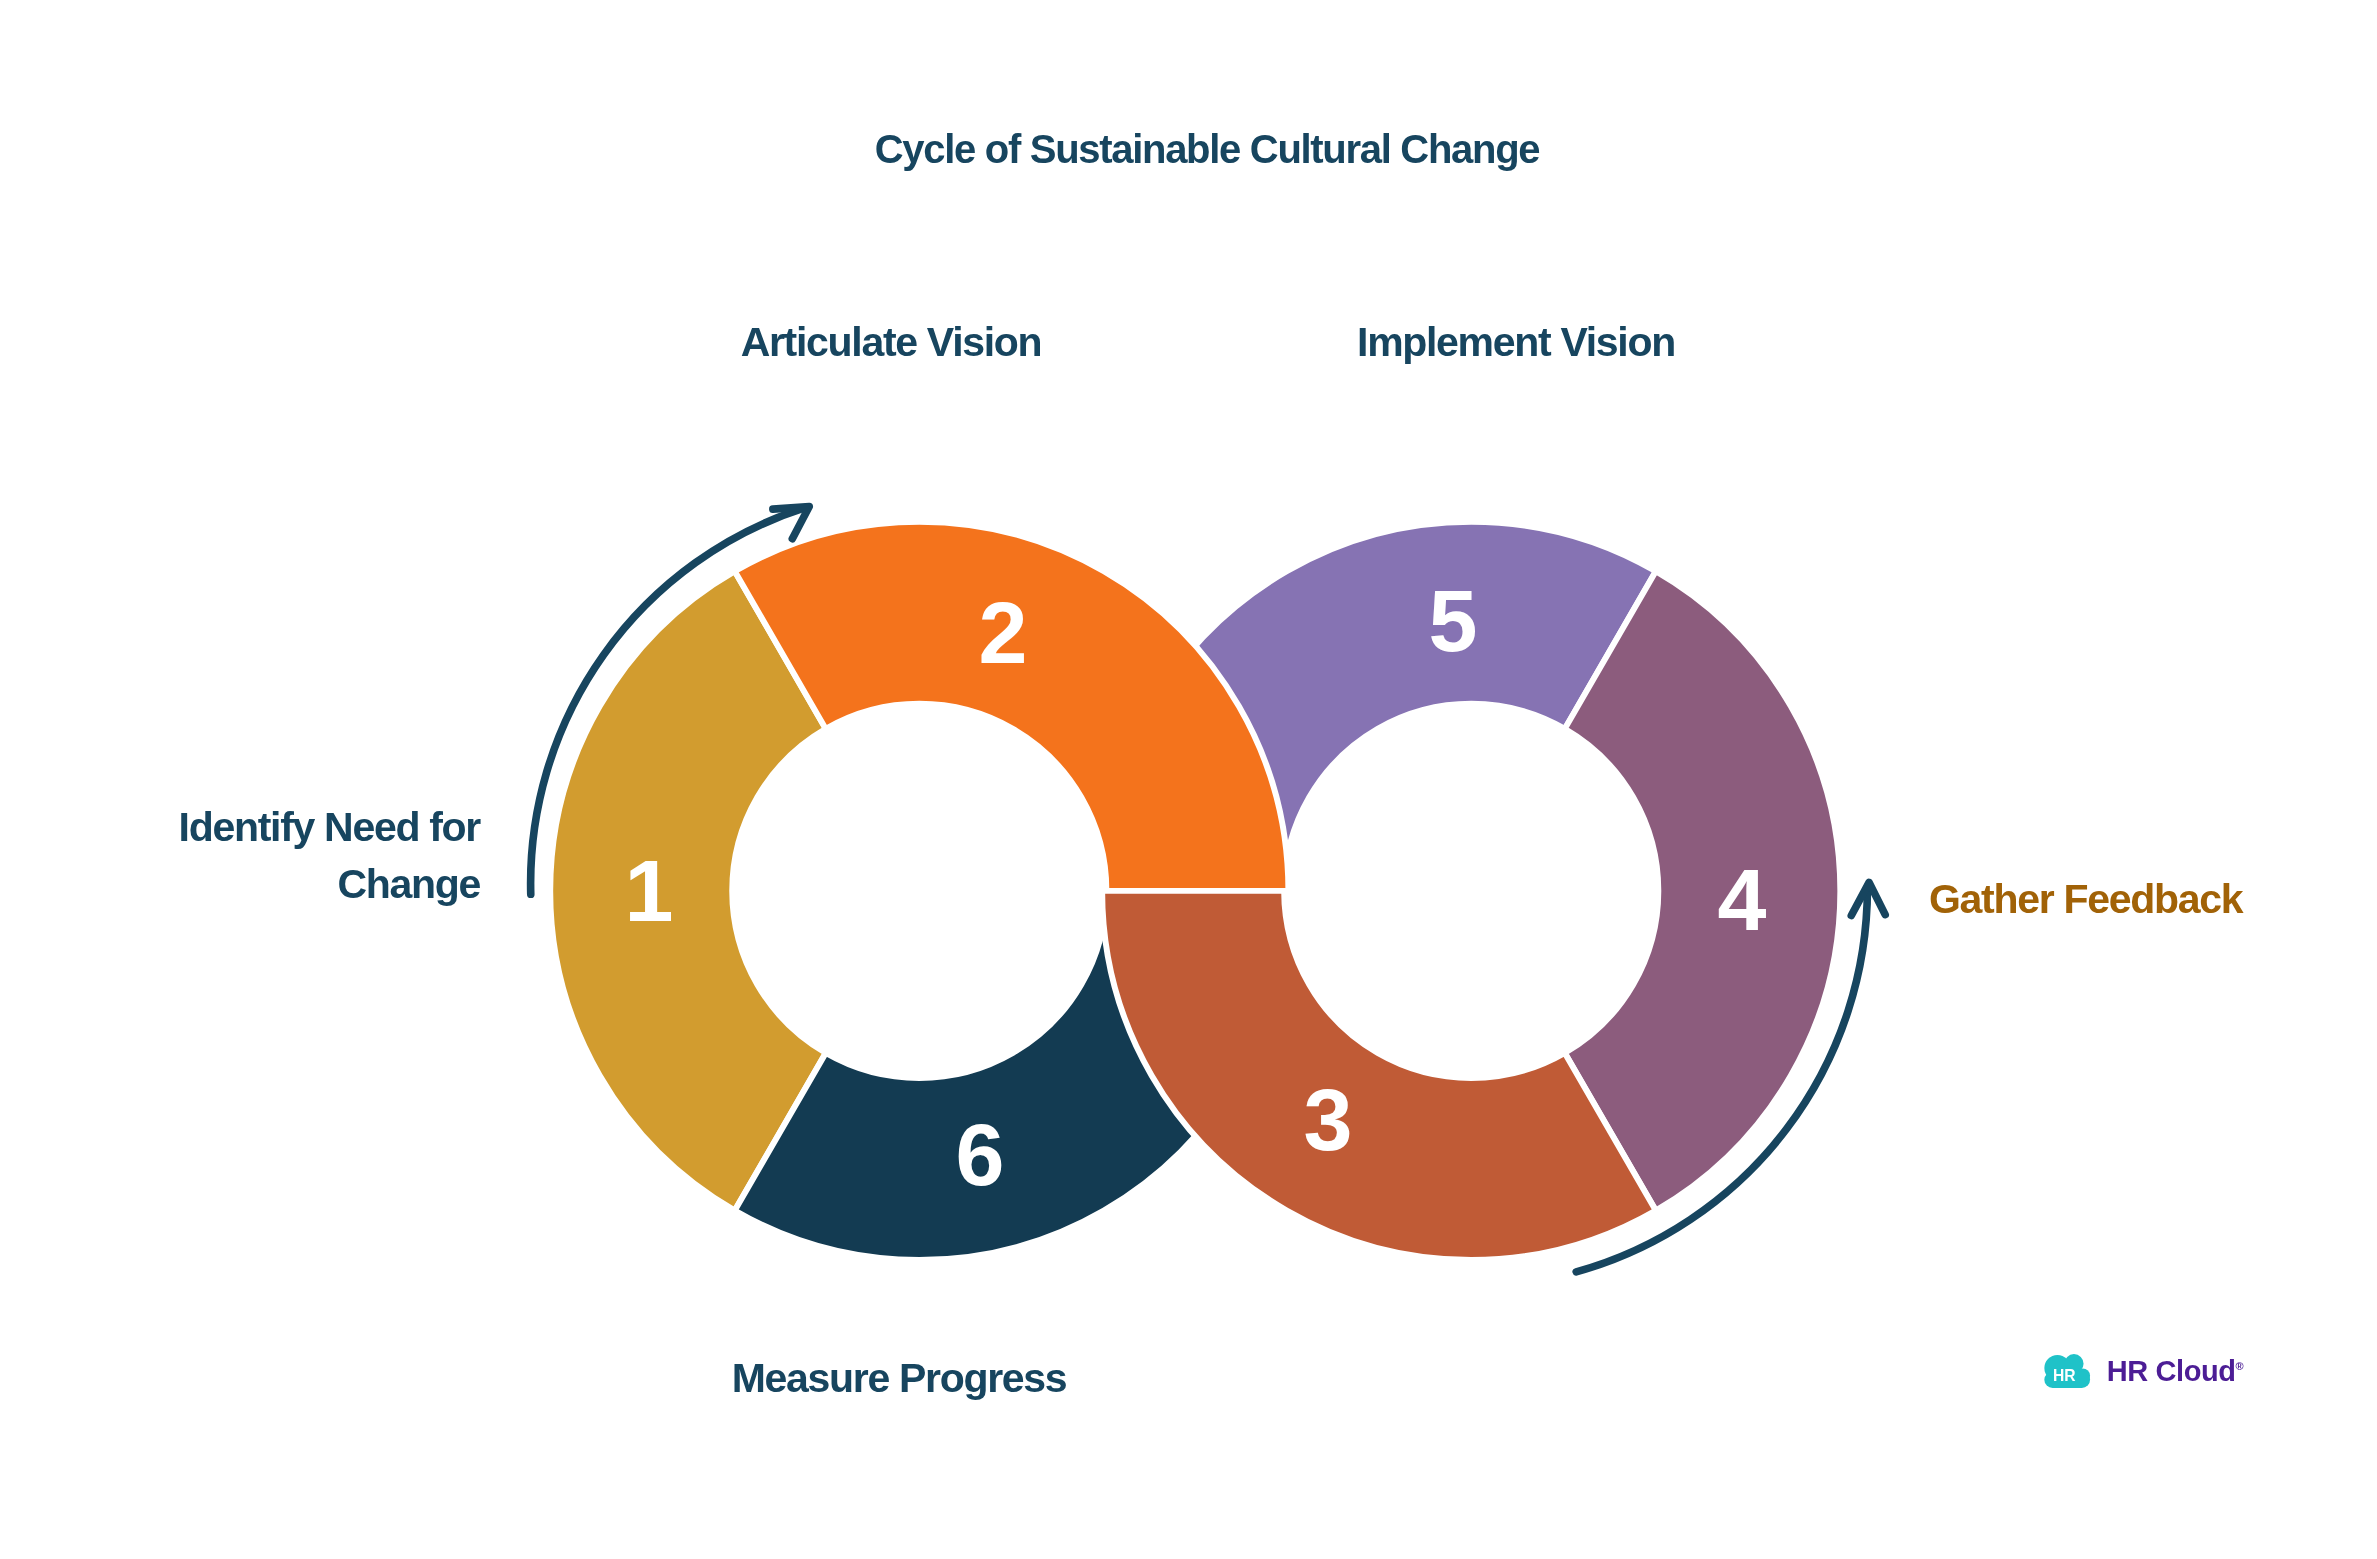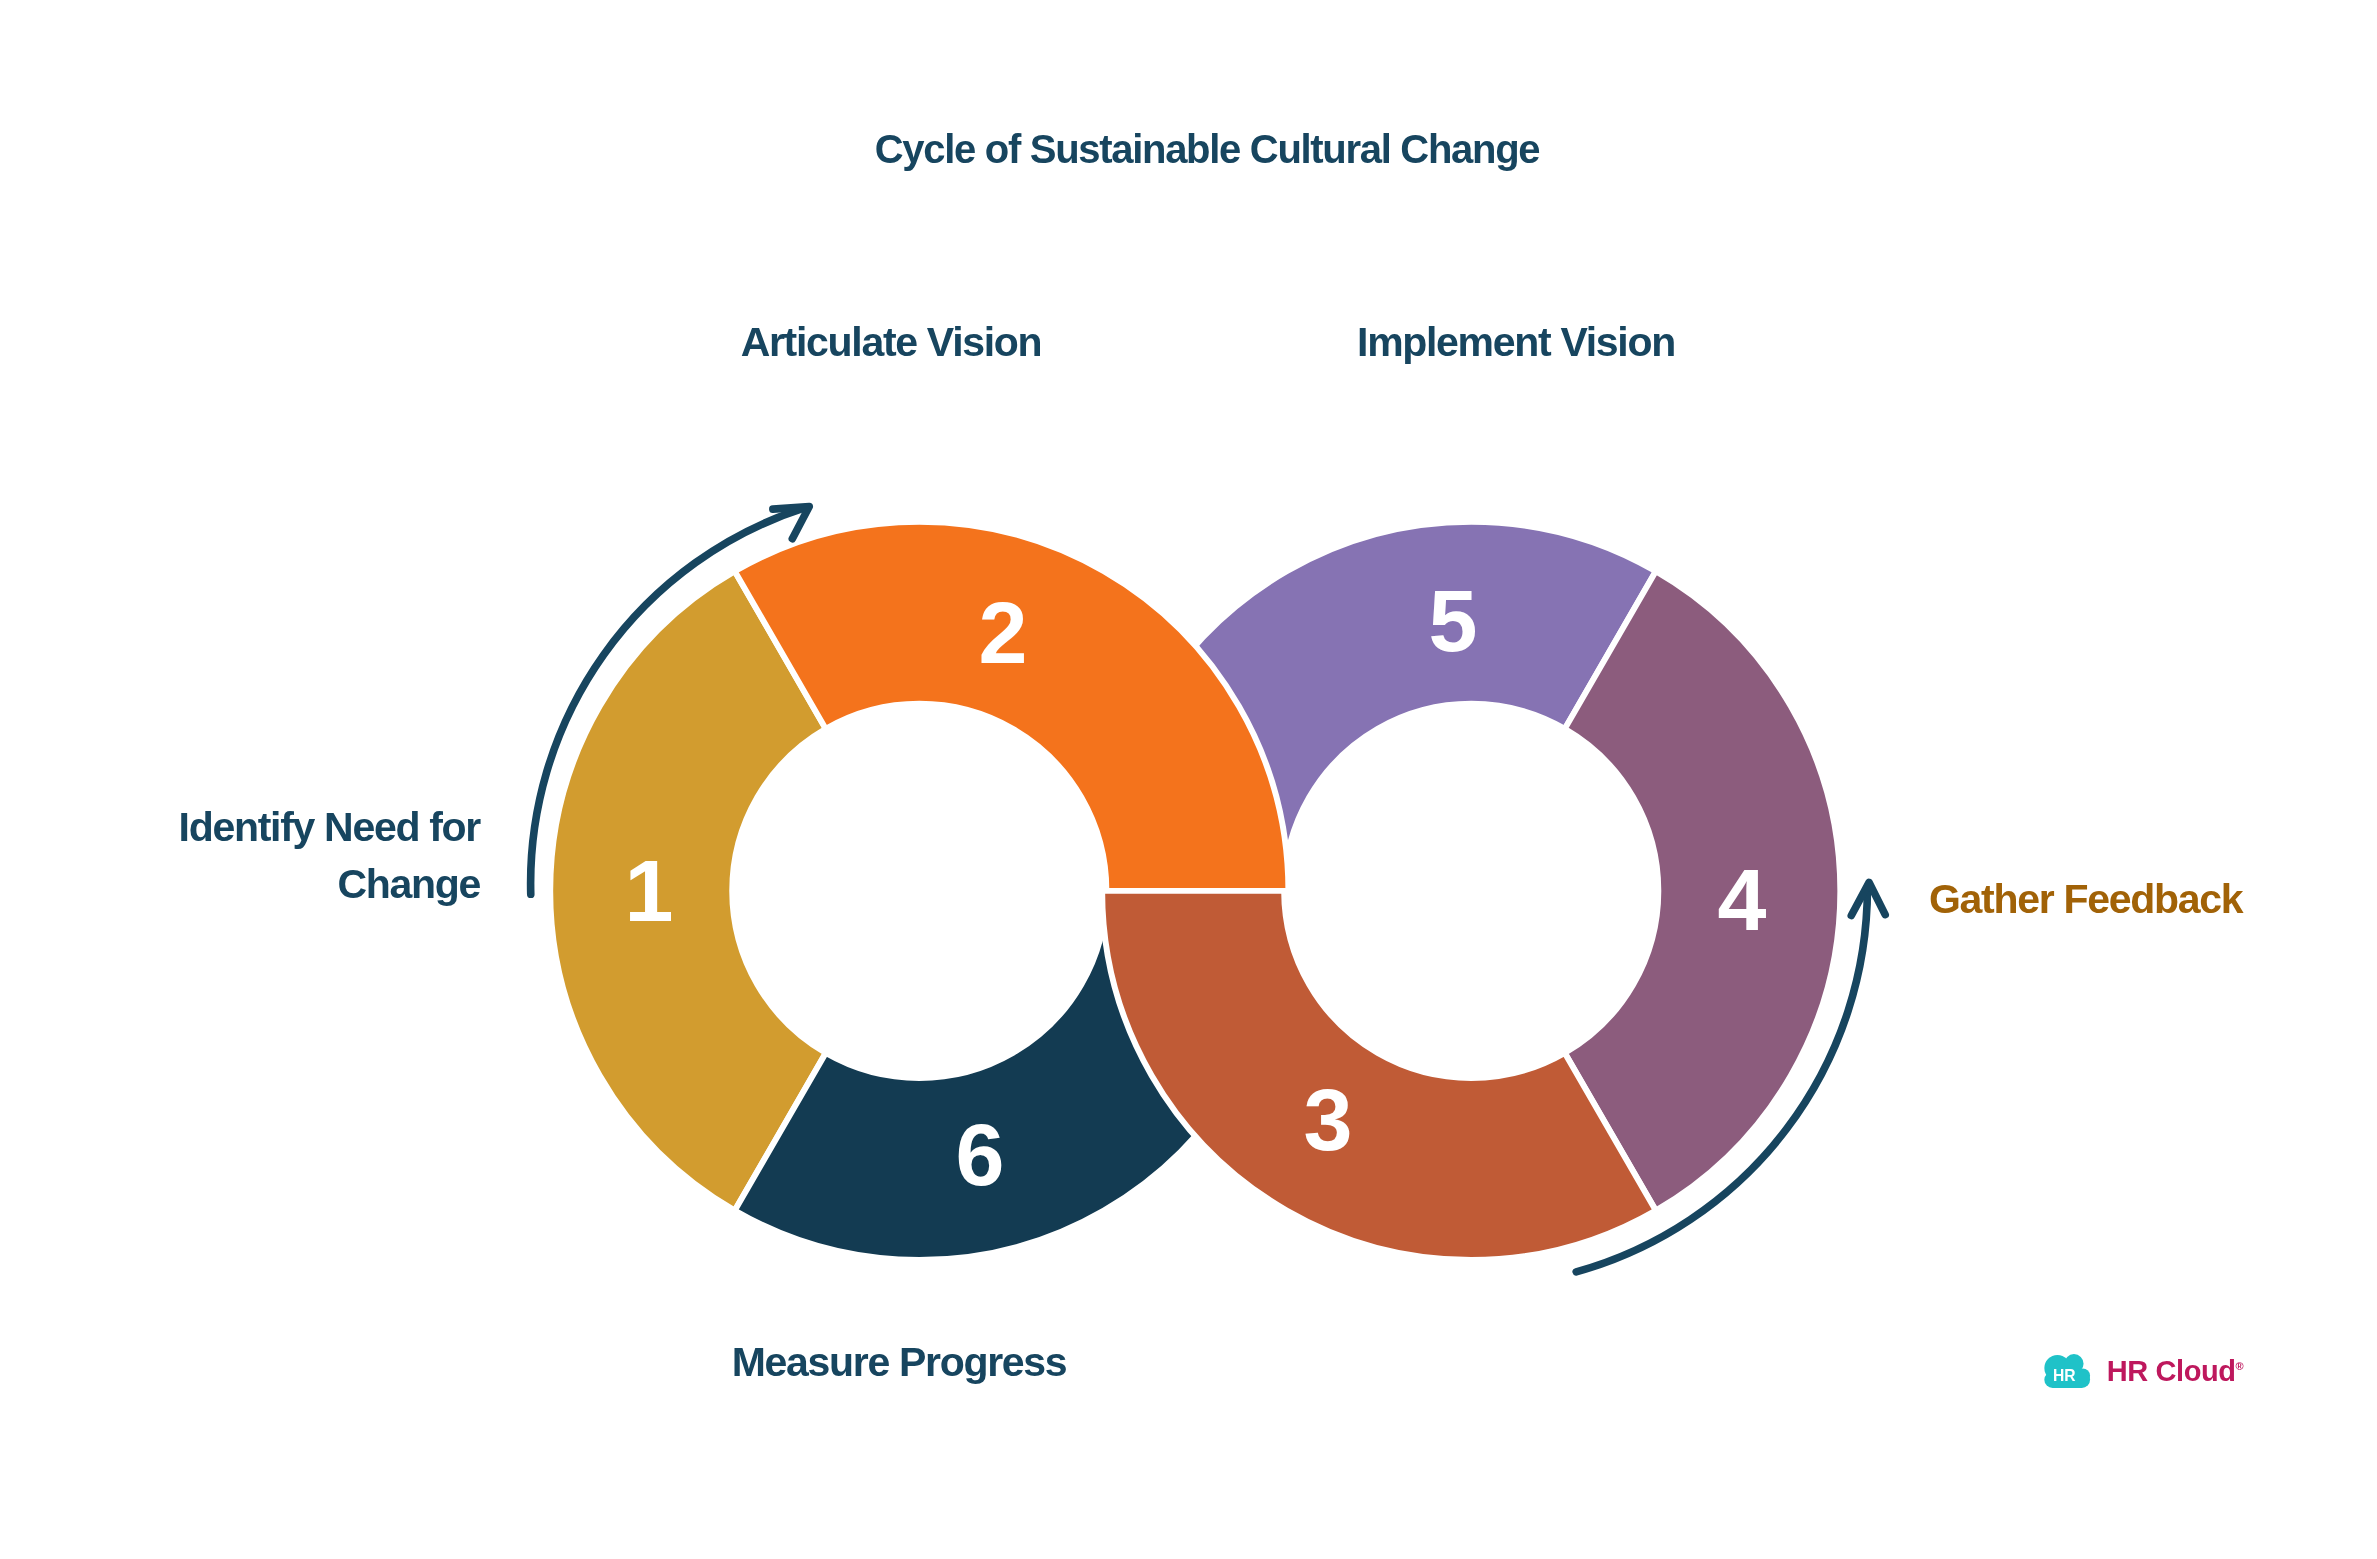--- a/index.html
+++ b/index.html
@@ -83,31 +83,31 @@
   <div class="step-num num-5" style="color: rgb(255, 255, 255);">5</div>
   <div class="step-num num-6" style="color: rgb(255, 255, 255);">6</div>
 
   <div class="step-label lbl-center lbl-articulate" style="color: rgb(23, 69, 95);">Articulate Vision</div>
   <div class="step-label lbl-center lbl-implement" style="color: rgb(23, 69, 95);">Implement Vision</div>
   <div class="step-label lbl-identify" style="color: rgb(23, 69, 95);">
     <div>Identify Need for</div>
     <div>Change</div>
   </div>
   <div class="step-label lbl-gather" style="color: #a16207;">Gather Feedback</div>
-  <div class="step-label lbl-center lbl-measure" style="color: rgb(23, 69, 95);">Measure Progress</div>
+  <div class="step-label lbl-center lbl-measure" style="color: rgb(23, 69, 95); margin-top: 16px;">Measure Progress</div>
 
   <div class="logo">
     <span class="logo-badge">
       <svg viewBox="0 0 124 100" xmlns="http://www.w3.org/2000/svg">
         <g fill="#1FC2C8">
           <circle cx="40" cy="42" r="30"></circle>
           <circle cx="78" cy="32" r="22"></circle>
           <circle cx="98" cy="60" r="17"></circle>
           <rect x="10" y="50" width="105" height="38" rx="19"></rect>
         </g>
         <text x="56" y="72" text-anchor="middle" font-family="Liberation Sans, sans-serif" font-size="36" font-weight="700" fill="#FFFFFF">HR</text>
       </svg>
     </span>
-    <span class="logo-name" style="color: #be185d;"><span>HR Cloud</span><sup>®</sup></span>
+    <span class="logo-name" style="color: #4c1d95;"><span>HR Cloud</span><sup>®</sup></span>
   </div>
 
 </div>
 
 
 </body></html>

